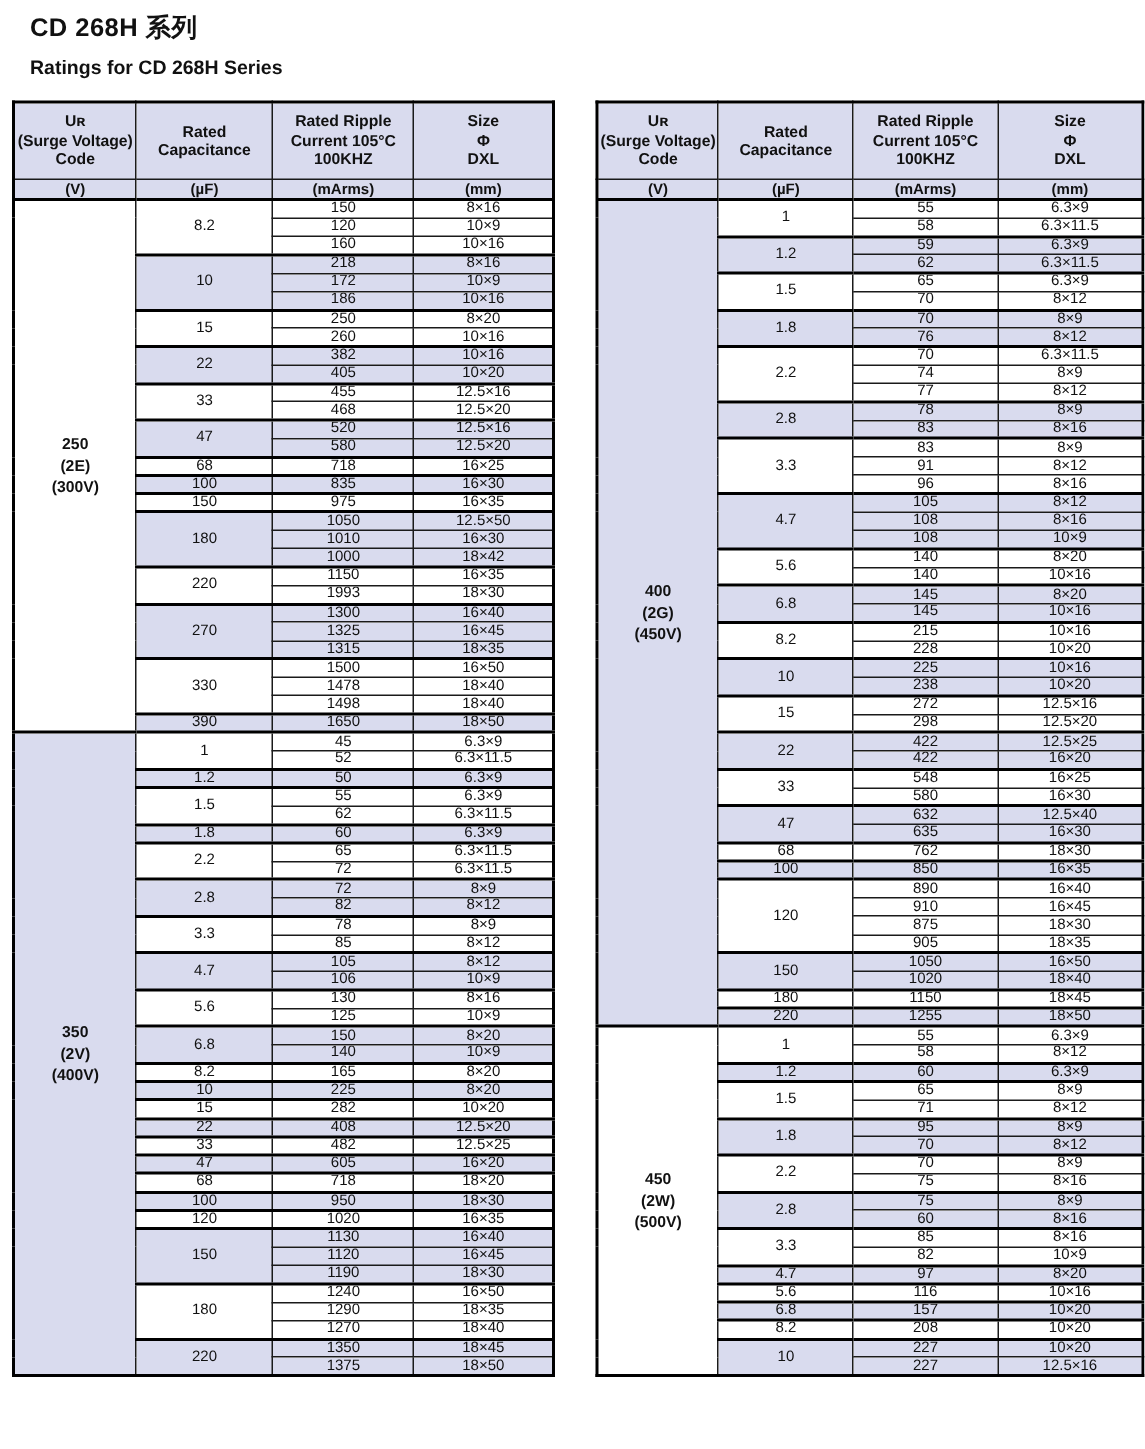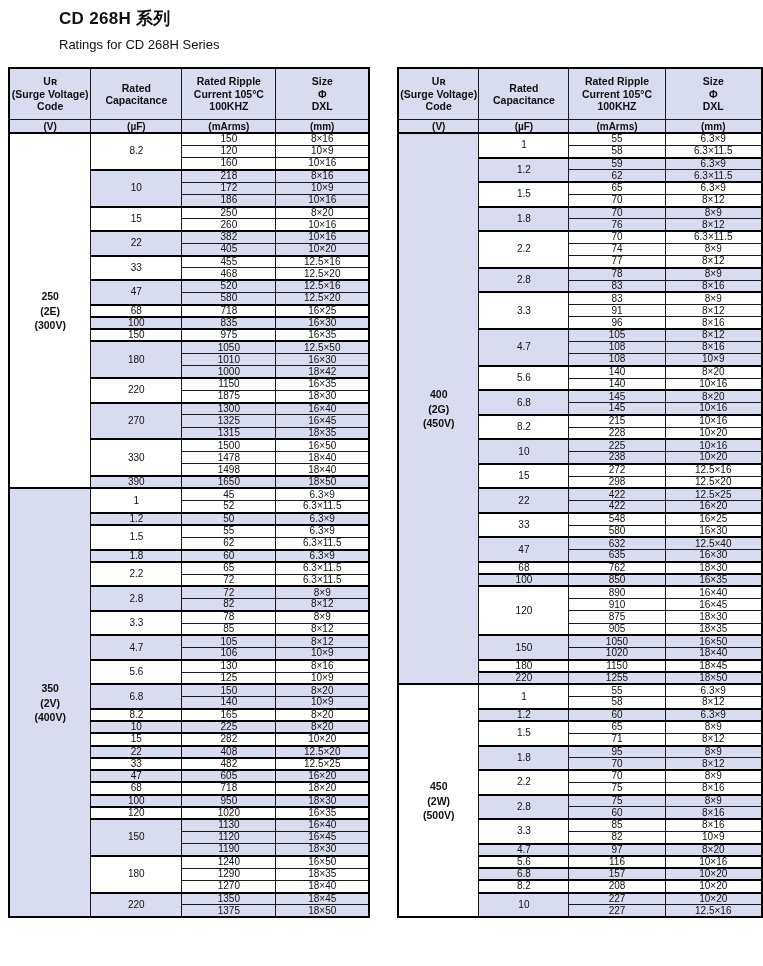--- a/index.html
+++ b/index.html
@@ -6,23 +6,23 @@
     --band:#d9dbee;
     --line:#1a1a1a;
   }
   html,body{margin:0;padding:0;}
   body{
     width:763px;height:966px;background:#ffffff;
     font-family:"Liberation Sans","DejaVu Sans",sans-serif;
     color:#111;
     -webkit-font-smoothing:antialiased;
   }
-  .titles{padding:7px 0 0 20px;margin-left:39px;}
+  .titles{padding:7px 0 0 20px;}
   .page-title{font-size:17px;font-weight:bold;letter-spacing:.3px;margin:0;}
-  .page-subtitle{font-size:13px;font-weight:normal;margin:7px 0 0 0;}
+  .page-subtitle{font-size:13px;font-weight:bold;margin:7px 0 0 0;}
   .tables{display:flex;gap:27px;margin:15px 0 0 8px;align-items:flex-start;}
   table.rt{border-collapse:collapse;table-layout:fixed;border:2px solid #000;}
   table.rt th,table.rt td{
     border:1px solid var(--line);
     padding:0;text-align:center;vertical-align:middle;
     overflow:hidden;white-space:nowrap;
   }
   th.main{height:50px;font-size:10.5px;line-height:1.18;font-weight:bold;background:var(--band);}
   tr.units th{height:12px;font-size:10px;font-weight:bold;background:var(--band);border-bottom:2px solid #000;}
   tbody tr{height:12.25px;}
@@ -172,21 +172,21 @@
         <tr>
           <td class="shade">1000</td>
           <td class="shade">18×42</td>
         </tr>
         <tr class="gstart">
           <td class="ccell" rowspan="2">220</td>
           <td>1150</td>
           <td>16×35</td>
         </tr>
         <tr>
-          <td>1875</td>
+          <td>1993</td>
           <td>18×30</td>
         </tr>
         <tr class="gstart">
           <td class="ccell shade" rowspan="3">270</td>
           <td class="shade">1300</td>
           <td class="shade">16×40</td>
         </tr>
         <tr>
           <td class="shade">1325</td>
           <td class="shade">16×45</td>

